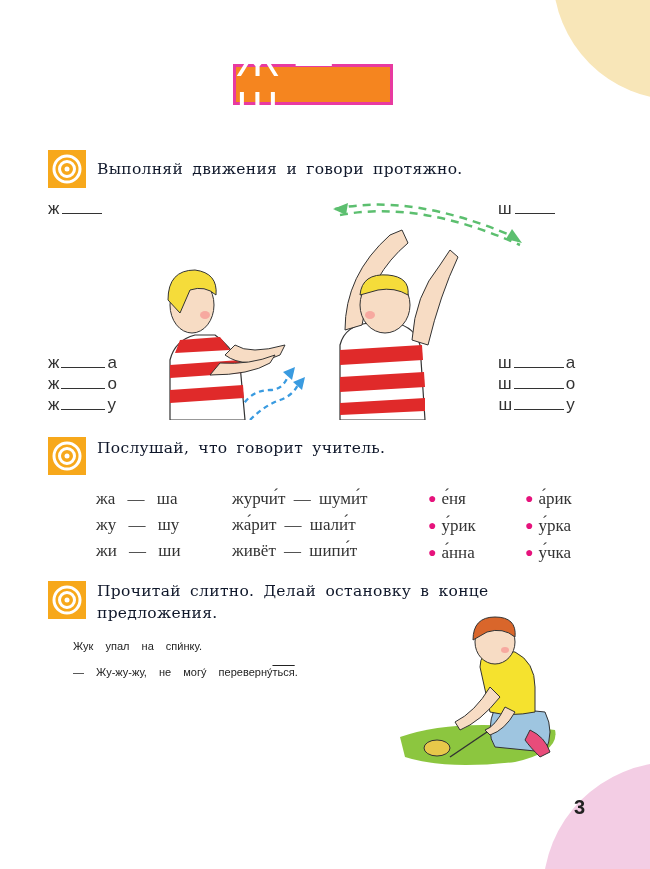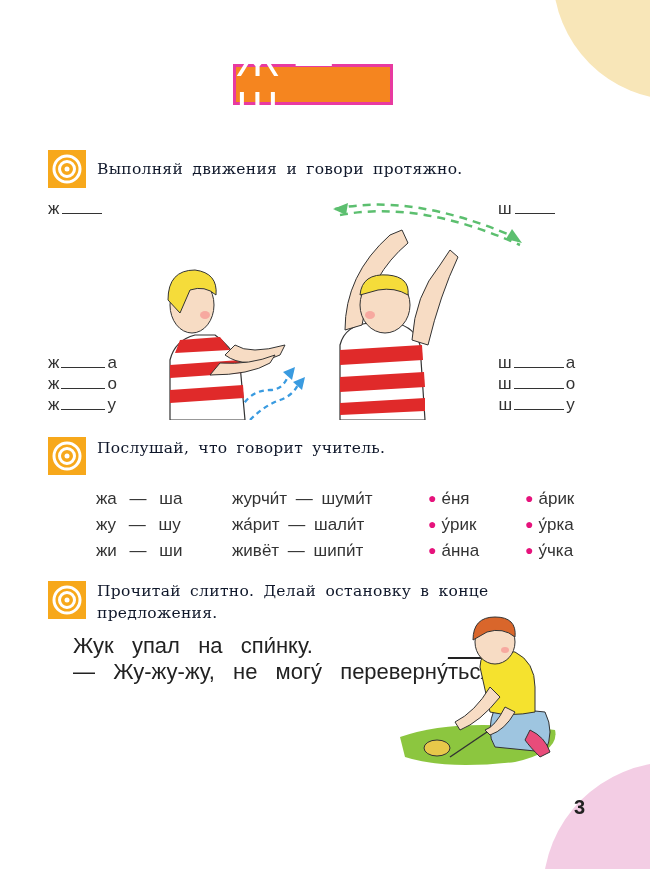--- a/index.html
+++ b/index.html
@@ -13,24 +13,24 @@
                border:3px solid #e83aa0; box-sizing:border-box; display:flex; align-items:center; justify-content:center; }
   .title-box span { color:#fff; font-size:40px; letter-spacing:1px; font-family:"DejaVu Sans", sans-serif; }
 
   .task-icon { position:absolute; width:38px; height:38px; background:#f7a81b; display:flex; align-items:center; justify-content:center; }
   .task-text { position:absolute; font-family:"DejaVu Serif", "Liberation Serif", serif; font-size:15.5px; color:#0f172a; line-height:22px; word-spacing:4px; letter-spacing:0.3px; }
 
   .lbl { position:absolute; font-size:17px; color:#333; }
   .line { display:inline-block; border-bottom:1.4px solid #333; vertical-align:baseline; }
 
   .pair-col { position:absolute; font-size:17px; color:#333; line-height:26px; }
-  .pair-col div { white-space:pre; }
+  .pair-col div { white-space:pre;font-family:Liberation Serif, serif; }
   .dot { color:#e6137c; font-size:14px; margin-right:5px; position:relative; top:-1px; }
 
-  .story { position:absolute; left:73px; top:633px; font-size:22px; color:#222; line-height:26px; word-spacing:3px; }
+  .story { position:absolute; left:73px; top:633px; font-size:11px; color:#222; line-height:26px; word-spacing:3px; }
   .story div { white-space:pre; }
   .ovl { text-decoration:overline; }
 
   svg { display:block; }
 </style>
 </head>
 <body>
 
 <div class="deco-top"></div>
 <div class="deco-bottom"></div>

